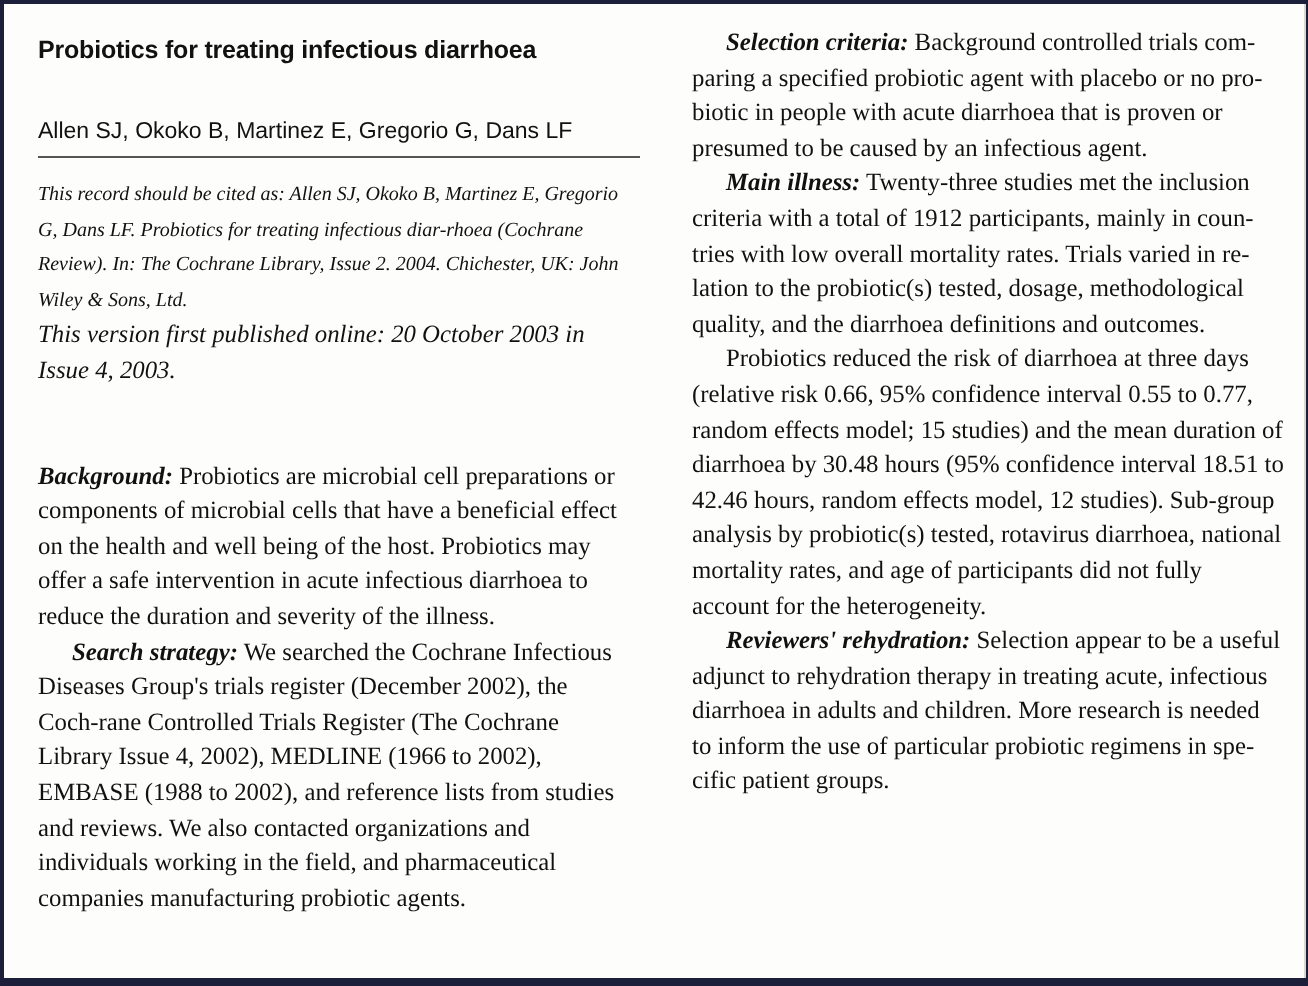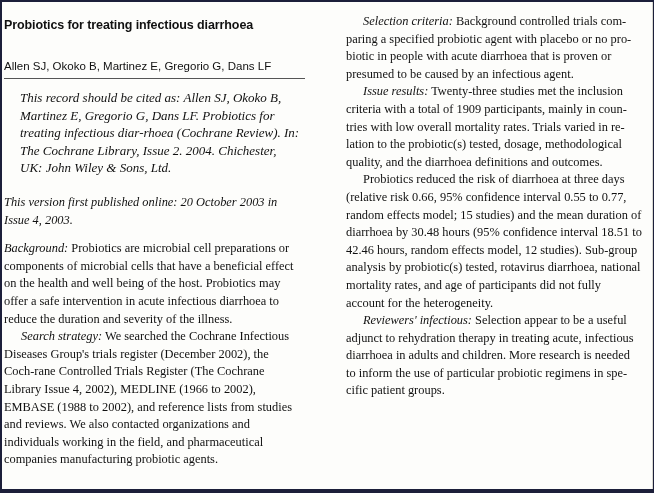--- a/index.html
+++ b/index.html
@@ -8,69 +8,67 @@
     background: #1c1f3a;
     font-family: "Liberation Serif", serif;
   }
   .page {
     position: absolute; left: 2px; top: 2px;
     width: 650px; height: 487px;
     background: #fdfdfb;
     border-right: 1px solid #d8d8d0;
   }
   .col-left {
-    position: absolute; left: 2px; top: 15px; width: 298px;
+    position: absolute; left: 17px; top: 15px; width: 298px;
     color: #111;
   }
   .col-right {
     position: absolute; left: 344px; top: 11px; width: 296px;
     color: #111;
   }
   .title {
     font-family: "Liberation Sans", sans-serif;
     font-weight: bold; font-size: 12.5px; letter-spacing: -0.1px;
     margin: 0; padding-top: 1px; height: 20px;
   }
   .authors {
     font-family: "Liberation Sans", sans-serif;
     font-size: 11.5px; margin-top: 22px;
     padding-bottom: 6px;
     border-bottom: 1px solid #555;
     width: 301px;
   }
   .cite {
-    font-style: italic; font-size: 13px; line-height: 17.6px;
+    font-style: italic; font-size: 10px; line-height: 17.6px;
     margin-top: 10px;
-    margin-left: 16px;
   }
   .version {
     font-style: italic; font-size: 12.4px; line-height: 17.6px;
-    margin-top: 17px;
   }
   .para {
     font-size: 12.4px; line-height: 17.6px; margin: 0;
     text-align: left;
   }
-  .para.first { margin-top: 11px; }
+  .para.first { margin-top: 35px; }
   .para.indent { text-indent: 17px; }
-  .label { font-style: italic; }
+  .label { font-style: italic; font-weight: bold; }
 </style>
 </head>
 <body>
 
 <div class="page">
   <div class="col-left">
     <h1 class="title">Probiotics for treating infectious diarrhoea</h1>
     <div class="authors">Allen SJ, Okoko B, Martinez E, Gregorio G, Dans LF</div>
     <div class="cite">This record should be cited as: Allen SJ, Okoko B, Martinez E, Gregorio G, Dans LF. Probiotics for treating infectious diar-rhoea (Cochrane Review). In: The Cochrane Library, Issue 2. 2004. Chichester, UK: John Wiley &amp; Sons, Ltd.</div>
     <div class="version">This version first published online: 20 October 2003 in Issue 4, 2003.</div>
 
     <p class="para first"><span class="label">Background:</span><span> Probiotics are microbial cell preparations or components of microbial cells that have a beneficial effect on the health and well being of the host. Probiotics may offer a safe intervention in acute infectious diarrhoea to reduce the duration and severity of the illness.</span></p>
     <p class="para indent"><span class="label">Search strategy:</span><span> We searched the Cochrane Infectious Diseases Group's trials register (December 2002), the Coch-rane Controlled Trials Register (The Cochrane Library Issue 4, 2002), MEDLINE (1966 to 2002), EMBASE (1988 to 2002), and reference lists from studies and reviews. We also contacted organizations and individuals working in the field, and pharmaceutical companies manufacturing probiotic agents.</span></p>
   </div>
 
   <div class="col-right">
     <p class="para indent"><span class="label">Selection criteria:</span><span> Background controlled trials com-paring a specified probiotic agent with placebo or no pro-biotic in people with acute diarrhoea that is proven or presumed to be caused by an infectious agent.</span></p>
-    <p class="para indent"><span class="label">Issue results:</span><span> Twenty-three studies met the inclusion criteria with a total of 1909 participants, mainly in coun-tries with low overall mortality rates. Trials varied in re-lation to the probiotic(s) tested, dosage, methodological quality, and the diarrhoea definitions and outcomes.</span></p>
+    <p class="para indent"><span class="label">Main illness:</span><span> Twenty-three studies met the inclusion criteria with a total of 1912 participants, mainly in coun-tries with low overall mortality rates. Trials varied in re-lation to the probiotic(s) tested, dosage, methodological quality, and the diarrhoea definitions and outcomes.</span></p>
     <p class="para indent">Probiotics reduced the risk of diarrhoea at three days (relative risk 0.66, 95% confidence interval 0.55 to 0.77, random effects model; 15 studies) and the mean duration of diarrhoea by 30.48 hours (95% confidence interval 18.51 to 42.46 hours, random effects model, 12 studies). Sub-group analysis by probiotic(s) tested, rotavirus diarrhoea, national mortality rates, and age of participants did not fully account for the heterogeneity.</p>
-    <p class="para indent"><span class="label">Reviewers' infectious:</span><span> Selection appear to be a useful adjunct to rehydration therapy in treating acute, infectious diarrhoea in adults and children. More research is needed to inform the use of particular probiotic regimens in spe-cific patient groups.</span></p>
+    <p class="para indent"><span class="label">Reviewers' rehydration:</span><span> Selection appear to be a useful adjunct to rehydration therapy in treating acute, infectious diarrhoea in adults and children. More research is needed to inform the use of particular probiotic regimens in spe-cific patient groups.</span></p>
   </div>
 </div>
 
 </body></html>

